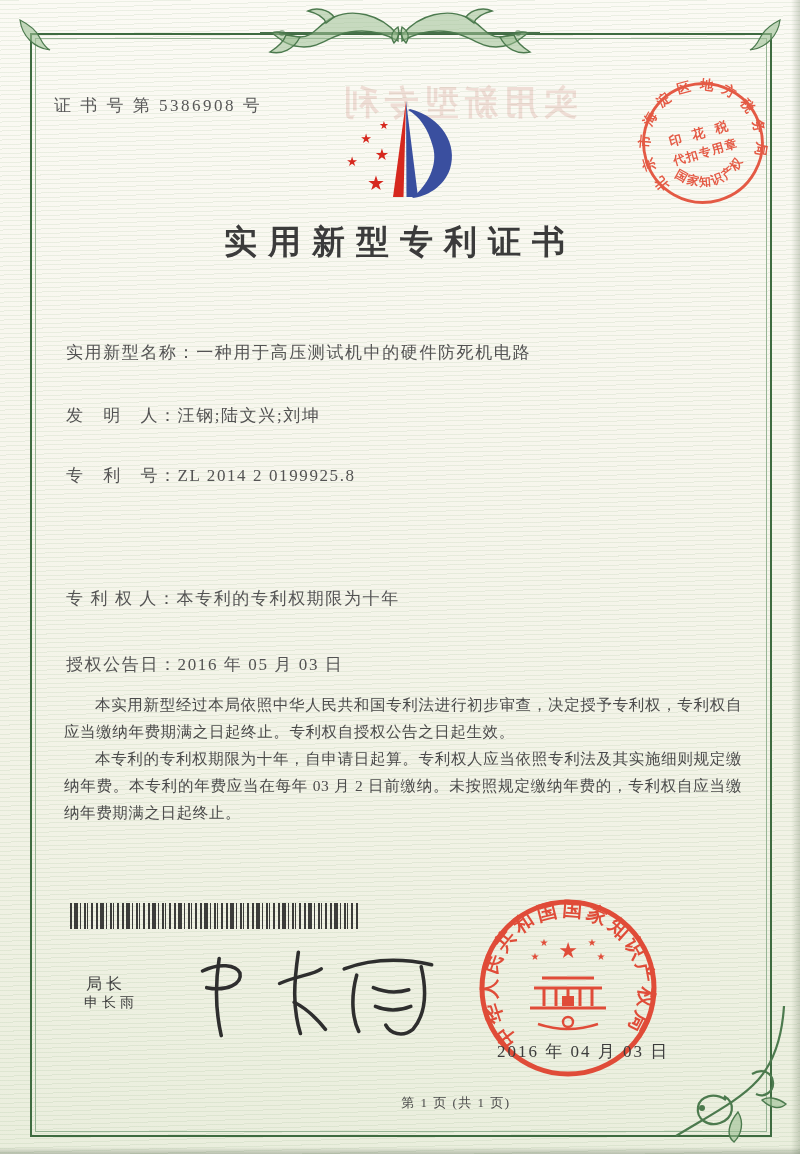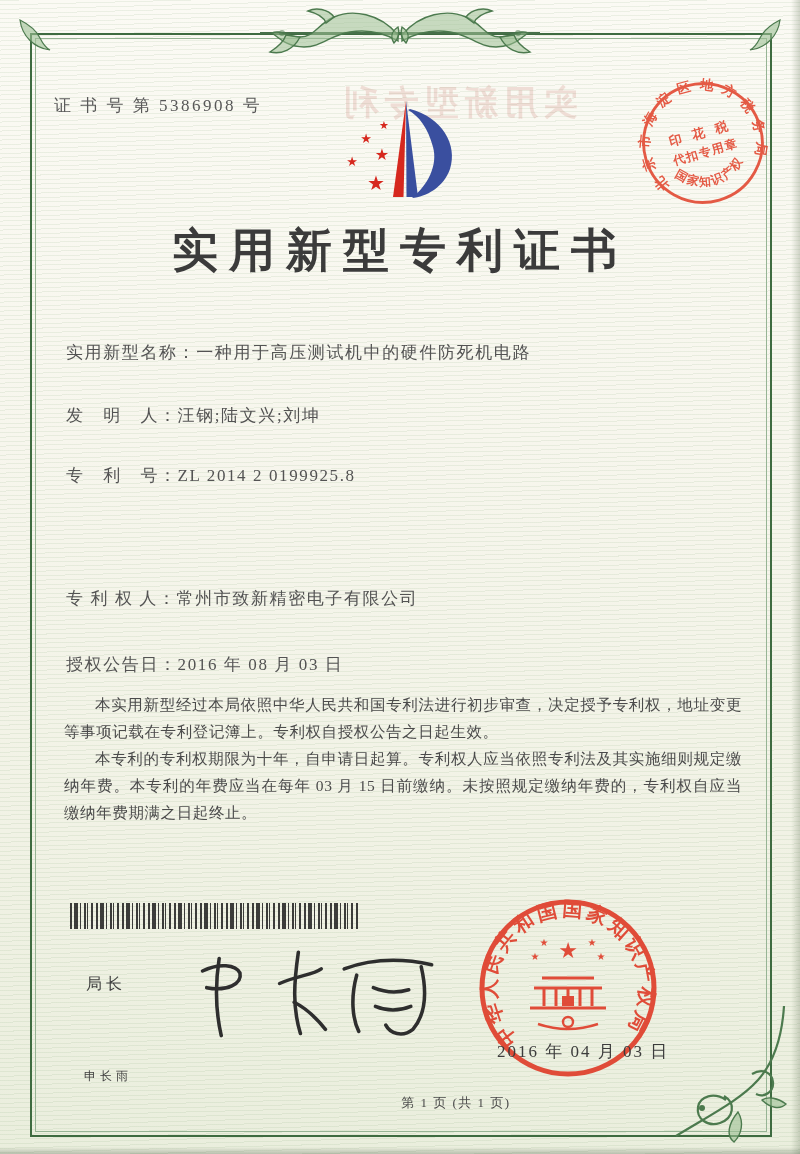--- a/index.html
+++ b/index.html
@@ -18,32 +18,32 @@
   .frame-inner{position:absolute;inset:3px;border:1px solid #96b494;}
   .top-ornament{position:absolute;left:260px;top:5px;width:280px;height:56px;}
   .corner-curl{position:absolute;width:36px;height:36px;}
   .corner-flourish{position:absolute;left:668px;top:1004px;width:122px;height:142px;}
   .cert-number{position:absolute;left:54px;top:94px;font-size:17px;letter-spacing:2.5px;color:#585858;}
   .ghost-title{position:absolute;left:338px;top:80px;font-size:34px;letter-spacing:6px;
     color:rgba(195,110,100,0.20);transform:scaleX(-1);filter:blur(0.6px);font-weight:bold;}
   .logo{position:absolute;left:320px;top:96px;width:158px;height:118px;}
   .tax-stamp{position:absolute;left:636px;top:76px;width:134px;height:134px;transform:rotate(-16deg);opacity:.88;}
   .cert-title{position:absolute;left:0;top:220px;width:100%;text-align:center;
-    font-size:46px;font-weight:bold;letter-spacing:11px;color:#3b3b3b;}
+    font-size:33px;font-weight:bold;letter-spacing:11px;color:#3b3b3b;}
   .field-row{position:absolute;left:66px;font-size:17px;letter-spacing:1.6px;color:#535353;white-space:nowrap;}
   .body-text{position:absolute;left:64px;top:691px;width:678px;font-size:15.5px;
     line-height:27px;letter-spacing:0.6px;color:#4b4b4b;text-align:justify;}
   .body-text p{margin:0;text-indent:2em;}
   .barcode{position:absolute;left:70px;top:903px;width:288px;height:26px;opacity:.85;
     background:repeating-linear-gradient(90deg,
       #1d1d1d 0 2px,transparent 2px 4px,#1d1d1d 4px 8px,transparent 8px 10px,
       #1d1d1d 10px 11px,transparent 11px 14px,#1d1d1d 14px 16px,transparent 16px 17px,
       #1d1d1d 17px 18px,transparent 18px 21px,#1d1d1d 21px 23px,transparent 23px 26px);}
   .director-title{position:absolute;left:86px;top:974px;font-size:16px;letter-spacing:4px;color:#3e3e3e;}
-  .director-name{position:absolute;left:84px;top:1068px;font-size:12px;letter-spacing:4px;color:#3e3e3e;}
+  .director-name{position:absolute;left:84px;top:994px;font-size:14px;letter-spacing:4px;color:#3e3e3e;}
   .signature{position:absolute;left:190px;top:942px;width:250px;height:108px;}
   .office-seal{position:absolute;left:478px;top:898px;width:180px;height:180px;opacity:.9;}
   .issue-date{position:absolute;left:497px;top:1040px;font-size:17px;letter-spacing:2px;color:#3c3c3c;z-index:5;}
   .page-footer{position:absolute;left:16px;top:1094px;width:100%;text-align:center;font-size:13px;letter-spacing:1.5px;color:#4a4a4a;padding-left:40px;}
   svg text{font-family:"Liberation Serif","DejaVu Serif",serif;}
 </style>
 </head>
 <body>
 
 <div class="page">
@@ -118,26 +118,26 @@
     </text>
     <text x="70" y="64" text-anchor="middle" font-size="13.5" letter-spacing="4" fill="#e2452e" font-weight="bold">印 花 税</text>
     <text x="70" y="84" text-anchor="middle" font-size="12.5" letter-spacing="1.5" fill="#e2452e" font-weight="bold">代扣专用章</text>
   </svg>
 
   <div class="cert-title">实用新型专利证书</div>
 
   <div class="field-row" style="top:341px">实用新型名称：一种用于高压测试机中的硬件防死机电路</div>
   <div class="field-row" style="top:404px">发　明　人：汪钢;陆文兴;刘坤</div>
   <div class="field-row" style="top:464px">专　利　号：ZL 2014 2 0199925.8</div>
-  <div class="field-row" style="top:587px">专 利 权 人：常州市致新精密电子有限公司</div>
-  <div class="field-row" style="top:653px">授权公告日：2016 年 08 月 03 日</div>
+  <div class="field-row" style="top:587px">专 利 权 人：本专利的专利权期限为十年</div>
+  <div class="field-row" style="top:653px">授权公告日：2016 年 05 月 03 日</div>
 
   <div class="body-text">
-    <p>本实用新型经过本局依照中华人民共和国专利法进行初步审查，决定授予专利权，地址变更等事项记载在专利登记簿上。专利权自授权公告之日起生效。</p>
-    <p>本专利的专利权期限为十年，自申请日起算。专利权人应当依照专利法及其实施细则规定缴纳年费。本专利的年费应当在每年 03 月 15 日前缴纳。未按照规定缴纳年费的，专利权自应当缴纳年费期满之日起终止。</p>
+    <p>本实用新型经过本局依照中华人民共和国专利法进行初步审查，决定授予专利权，专利权自应当缴纳年费期满之日起终止。专利权自授权公告之日起生效。</p>
+    <p>本专利的专利权期限为十年，自申请日起算。专利权人应当依照专利法及其实施细则规定缴纳年费。本专利的年费应当在每年 03 月 2 日前缴纳。未按照规定缴纳年费的，专利权自应当缴纳年费期满之日起终止。</p>
   </div>
 
   <div class="barcode"></div>
 
   <div class="director-title">局长</div>
   <div class="director-name">申长雨</div>
 
   <svg class="signature" viewBox="0 0 240 100">
     <g fill="none" stroke="#2e2e2e" stroke-width="3.4" stroke-linecap="round">
       <path d="M28,14 C24,40 24,62 30,88"></path>

